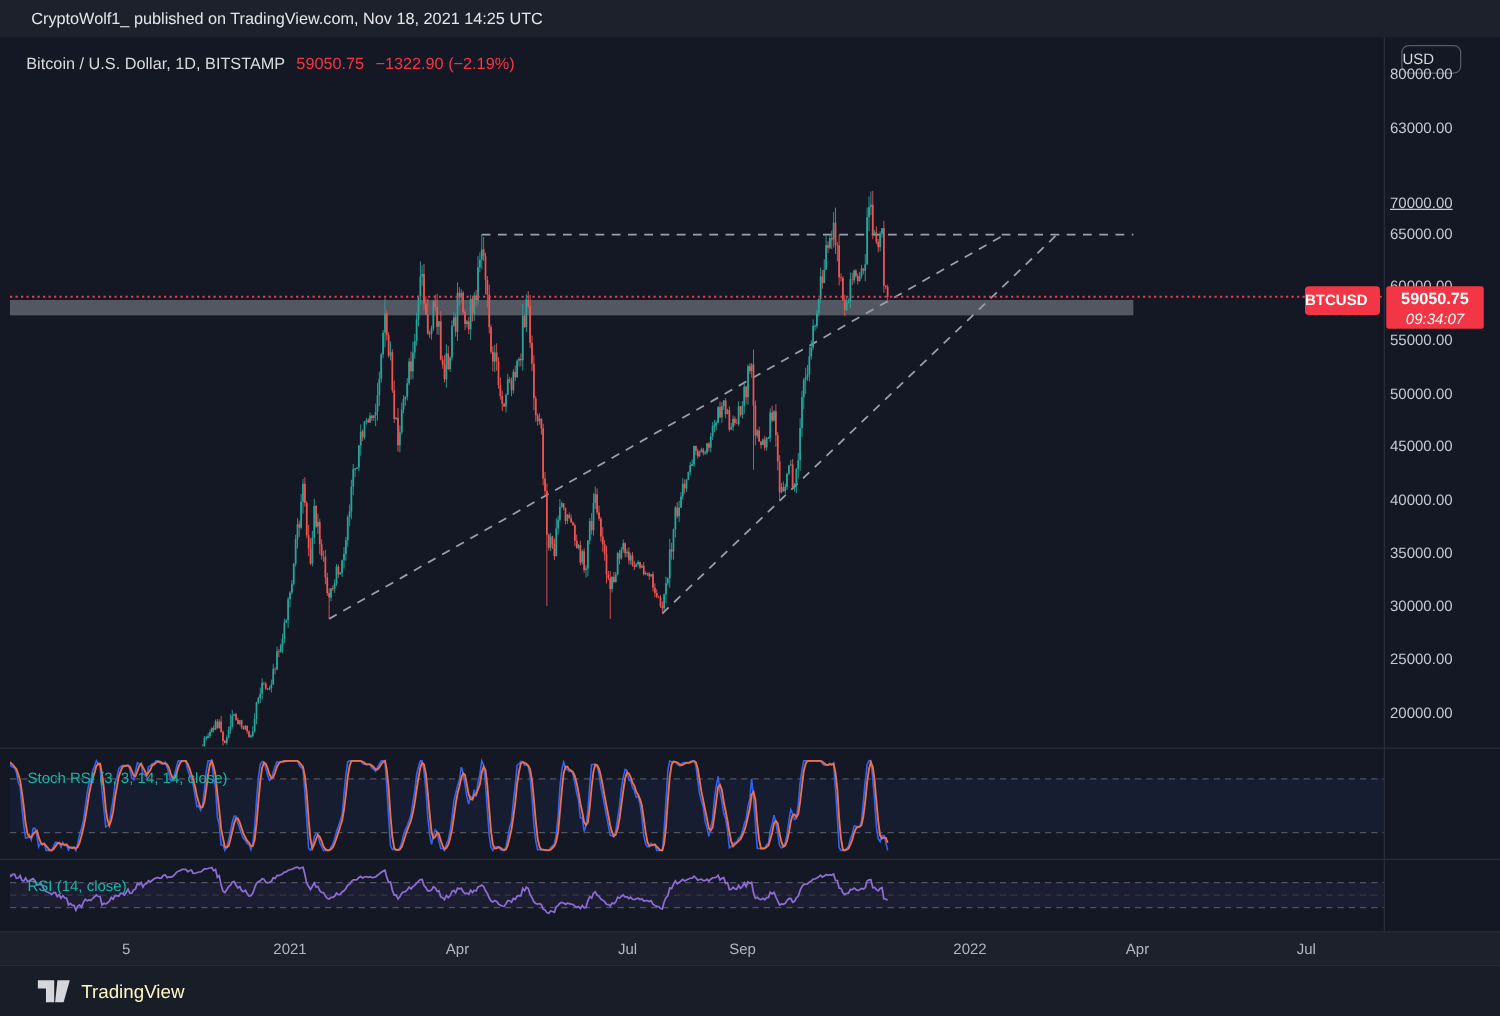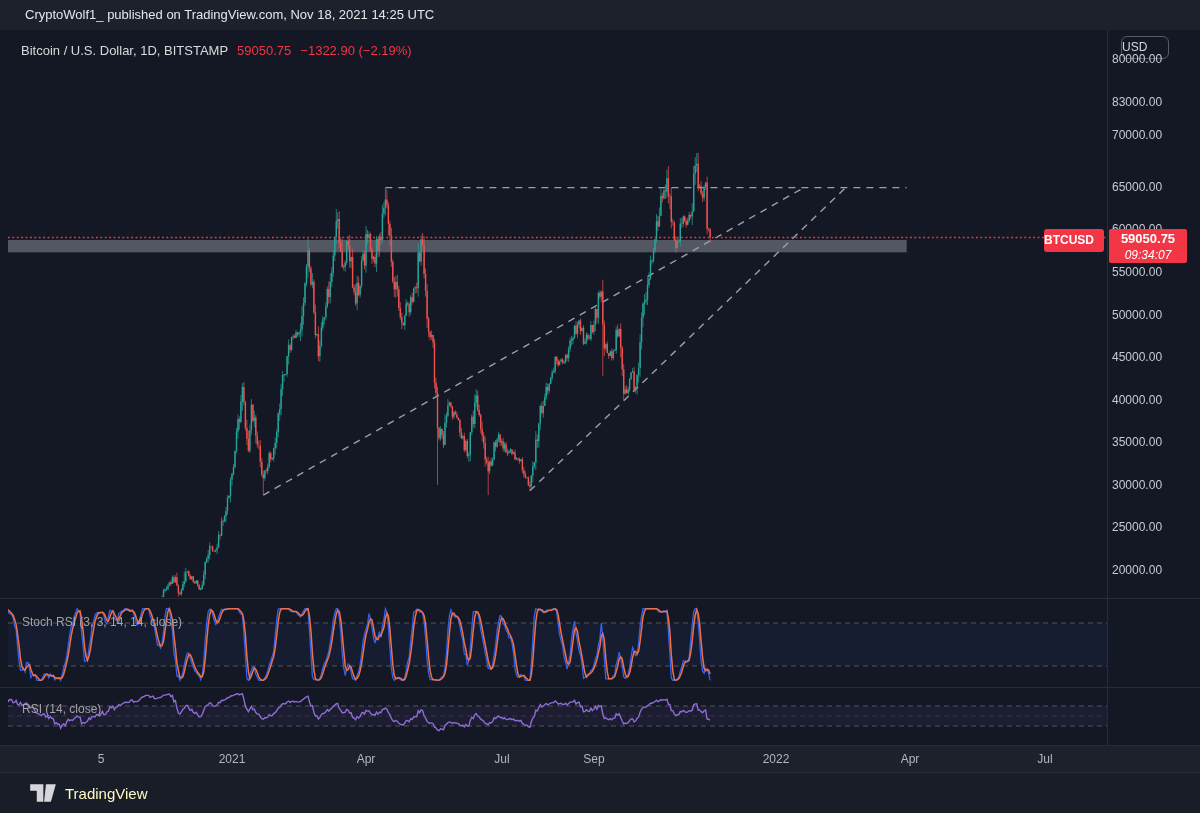--- a/index.html
+++ b/index.html
@@ -4,21 +4,21 @@
 <style>
   html,body{margin:0;padding:0;background:#141824;}
   .app{position:relative;width:1200px;height:813px;overflow:hidden;background:#141824;
        font-family:"Liberation Sans",sans-serif;}
   .top-bar{position:absolute;top:0;left:0;width:1200px;height:30px;background:#1d212c;
        color:#e4e6ea;font-size:13px;line-height:30px;padding-left:25px;box-sizing:border-box;}
   .chart-bg{position:absolute;top:30px;left:0;width:1200px;height:743px;background:#141824;}
   svg#cv{position:absolute;top:0;left:0;pointer-events:none;}
   .legend{position:absolute;top:43px;left:21px;font-size:13px;color:#d9dadd;white-space:nowrap;}
   .legend .red{color:#f23645;margin-left:9px;}
-  .ind-label{position:absolute;left:22px;font-size:12px;color:#a3a3a3;white-space:nowrap;}
+  .ind-label{position:absolute;left:22px;font-size:12px;color:#14b8a6;white-space:nowrap;}
   .ind-label.stoch{top:615px;}
   .ind-label.rsi{top:702px;}
   .usd-btn{position:absolute;left:1121px;top:36px;width:46px;height:21px;border:1px solid #555a66;
        border-radius:6px;color:#d6d8dd;font-size:12px;line-height:21px;cursor:pointer;}
   .tick{position:absolute;left:1112px;font-size:12px;color:#c7cad2;height:14px;line-height:14px;}
   .price-tag{position:absolute;left:1109px;top:229px;width:78px;height:34px;background:#f23645;
        border-radius:2px;color:#fff;text-align:center;}
   .price-tag .p{font-size:13px;font-weight:700;line-height:18px;margin-top:1px;}
   .price-tag .c{font-size:12px;line-height:14px;font-style:italic;}
   .sym-tag{position:absolute;left:1044px;top:229px;width:60px;height:23px;background:#f23645;
@@ -90,22 +90,22 @@
   <div class="legend">
     <span>Bitcoin / U.S. Dollar, 1D, BITSTAMP</span><span class="red">59050.75</span><span class="red">−1322.90 (−2.19%)</span>
   </div>
 
   <div class="ind-label stoch">Stoch RSI (3, 3, 14, 14, close)</div>
   <div class="ind-label rsi">RSI (14, close)</div>
 
   <div class="usd-btn">USD</div>
   <div id="ticks">
       <div class="tick" style="top: 52px;">80000.00</div>
-      <div class="tick" style="top: 95px;">83000.00</div>
-      <div class="tick" style="top: 128px;">70000.00</div>
+      <div class="tick" style="top: 95px;">63000.00</div>
+      <div class="tick" style="top: 155px; text-decoration: underline;">70000.00</div>
       <div class="tick" style="top: 180px;">65000.00</div>
       <div class="tick" style="top: 222px;">60000.00</div>
       <div class="tick" style="top: 265px;">55000.00</div>
       <div class="tick" style="top: 308px;">50000.00</div>
       <div class="tick" style="top: 350px;">45000.00</div>
       <div class="tick" style="top: 393px;">40000.00</div>
       <div class="tick" style="top: 435px;">35000.00</div>
       <div class="tick" style="top: 478px;">30000.00</div>
       <div class="tick" style="top: 520px;">25000.00</div>
       <div class="tick" style="top: 563px;">20000.00</div>

